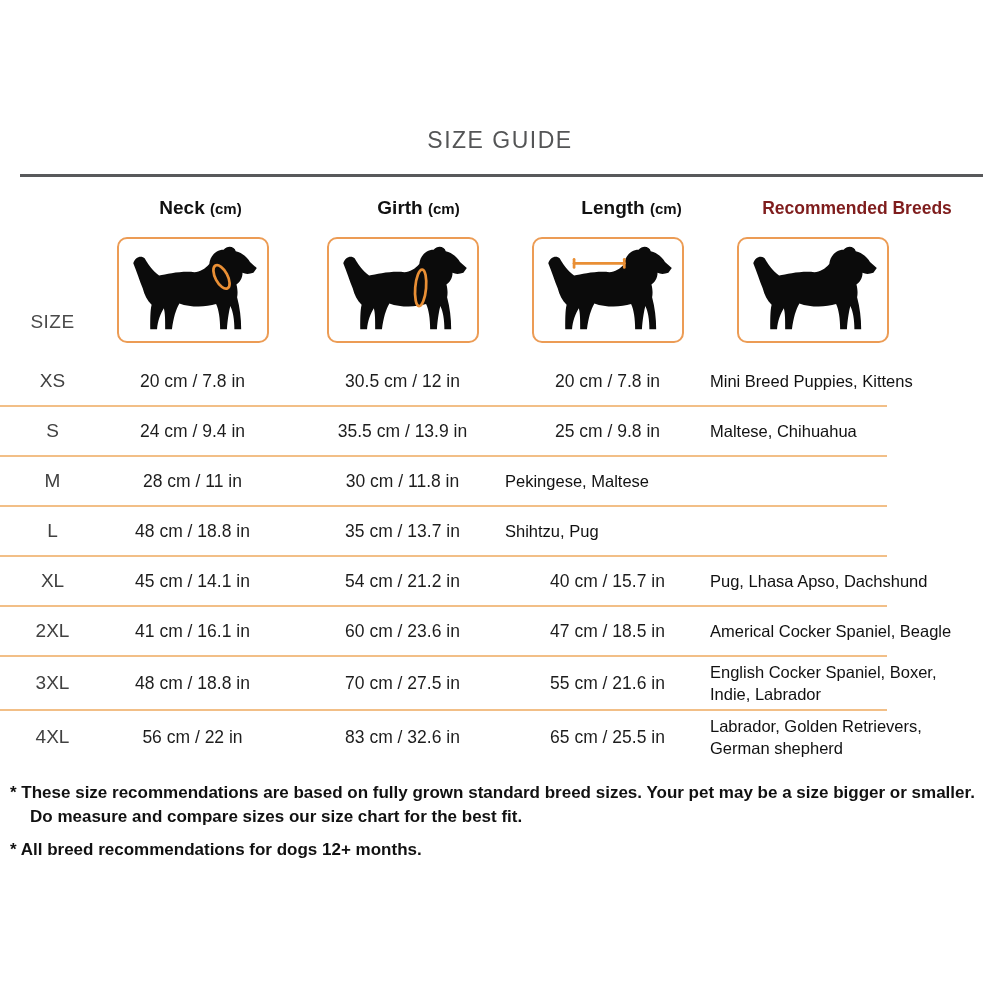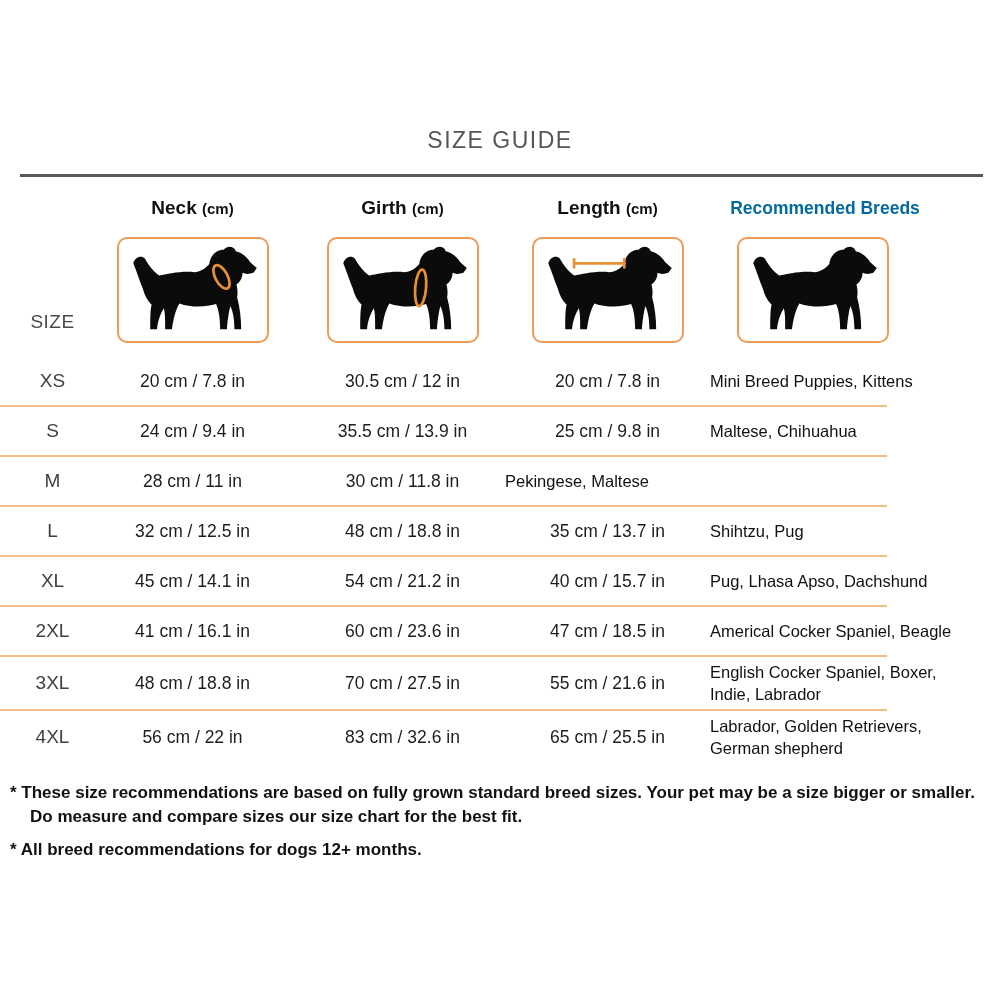--- a/index.html
+++ b/index.html
@@ -26,36 +26,36 @@
     background:#58595b;
   }
   
   .grid{
     display:grid;
     grid-template-columns:65px 215px 205px 205px 270px;
     align-items:center;
     margin-left:20px;
   }
   
-  .grid-header{min-height:54px;padding-top:4px;}
+  .grid-header{min-height:54px;padding-top:4px;gap:8px;}
   .col-head{
     text-align:center;
     font-weight:bold;
     font-size:19px;
     color:#111;
   }
   .col-head .unit{font-size:15px;font-weight:bold;}
   .col-head-breeds{
     width:230px;
     justify-self:start;
     text-align:center;
     font-weight:bold;
     font-size:17.5px;
     line-height:21px;
-    color:#0369a1;
+    color:#7f1d1d;
   }
   
   .grid-dogs{margin-top:2px;}
   .size-label{
     align-self:end;
     margin-bottom:10px;
     text-align:center;
     font-size:19px;
     color:#4a4a4a;
     letter-spacing:0.5px;
@@ -199,21 +199,20 @@
   <div class="row-divider"></div>
     <div class="grid row">
       <div class="cell-size">M</div>
       <div class="cell-val">28 cm / 11 in</div>
       <div class="cell-val">30 cm / 11.8 in</div>
       <div class="cell-breeds">Pekingese, Maltese</div>
     </div>
   <div class="row-divider"></div>
     <div class="grid row">
       <div class="cell-size">L</div>
-      <div class="cell-val">32 cm / 12.5 in</div>
       <div class="cell-val">48 cm / 18.8 in</div>
       <div class="cell-val">35 cm / 13.7 in</div>
       <div class="cell-breeds">Shihtzu, Pug</div>
     </div>
   <div class="row-divider"></div>
     <div class="grid row">
       <div class="cell-size">XL</div>
       <div class="cell-val">45 cm / 14.1 in</div>
       <div class="cell-val">54 cm / 21.2 in</div>
       <div class="cell-val">40 cm / 15.7 in</div>

